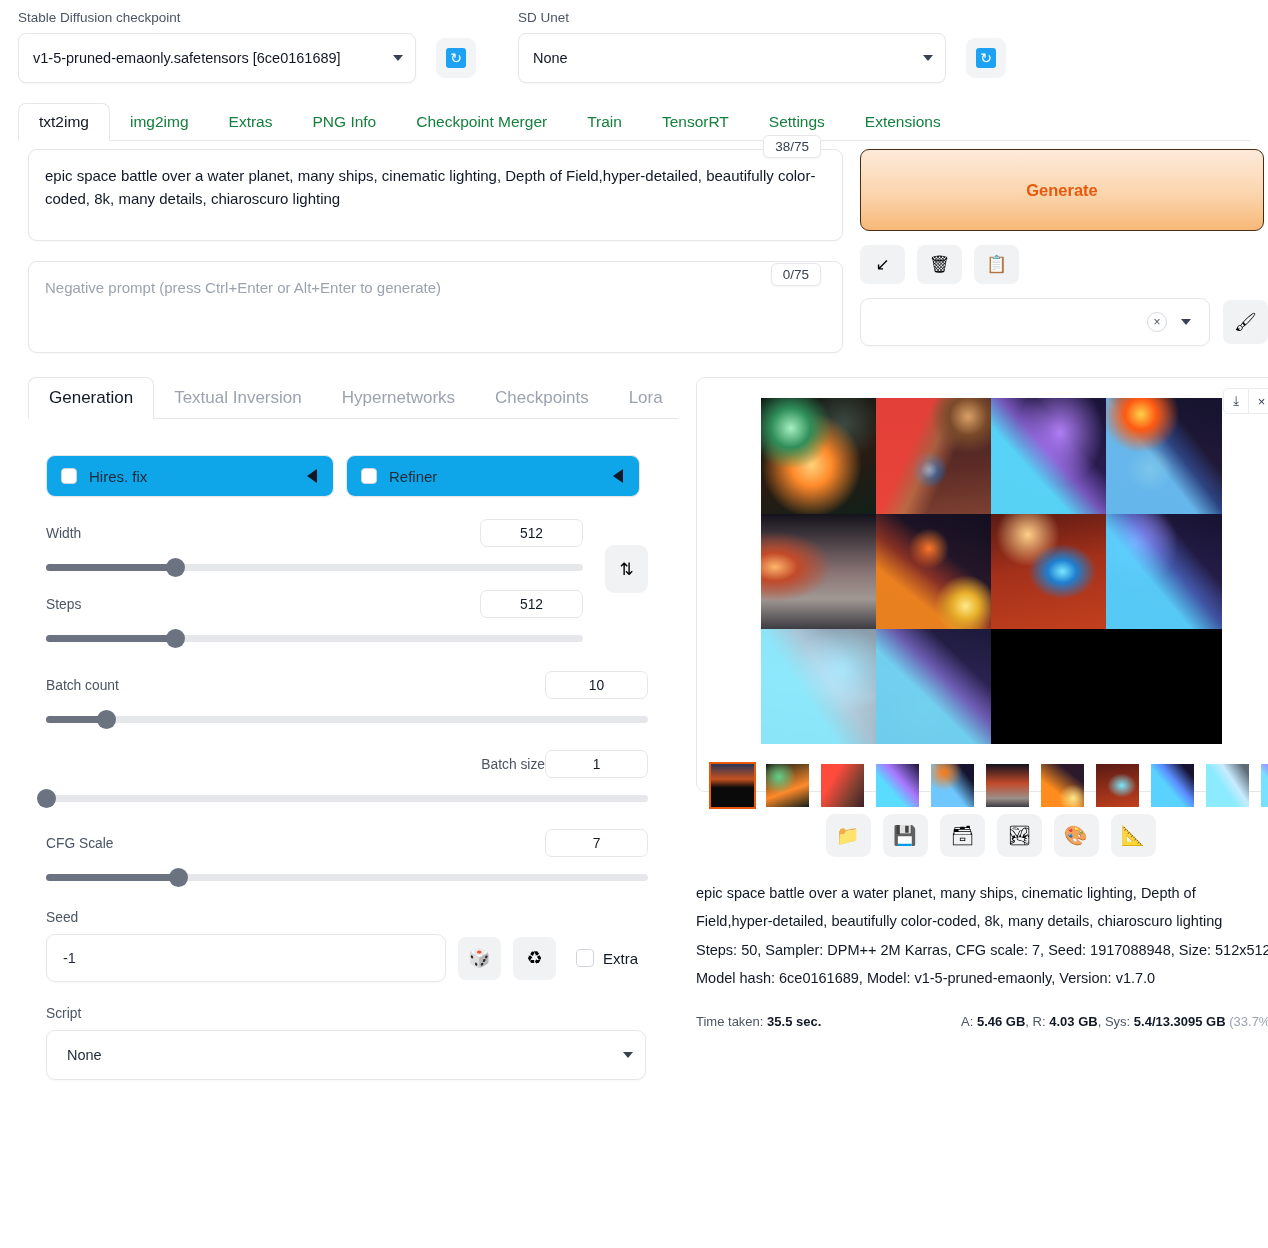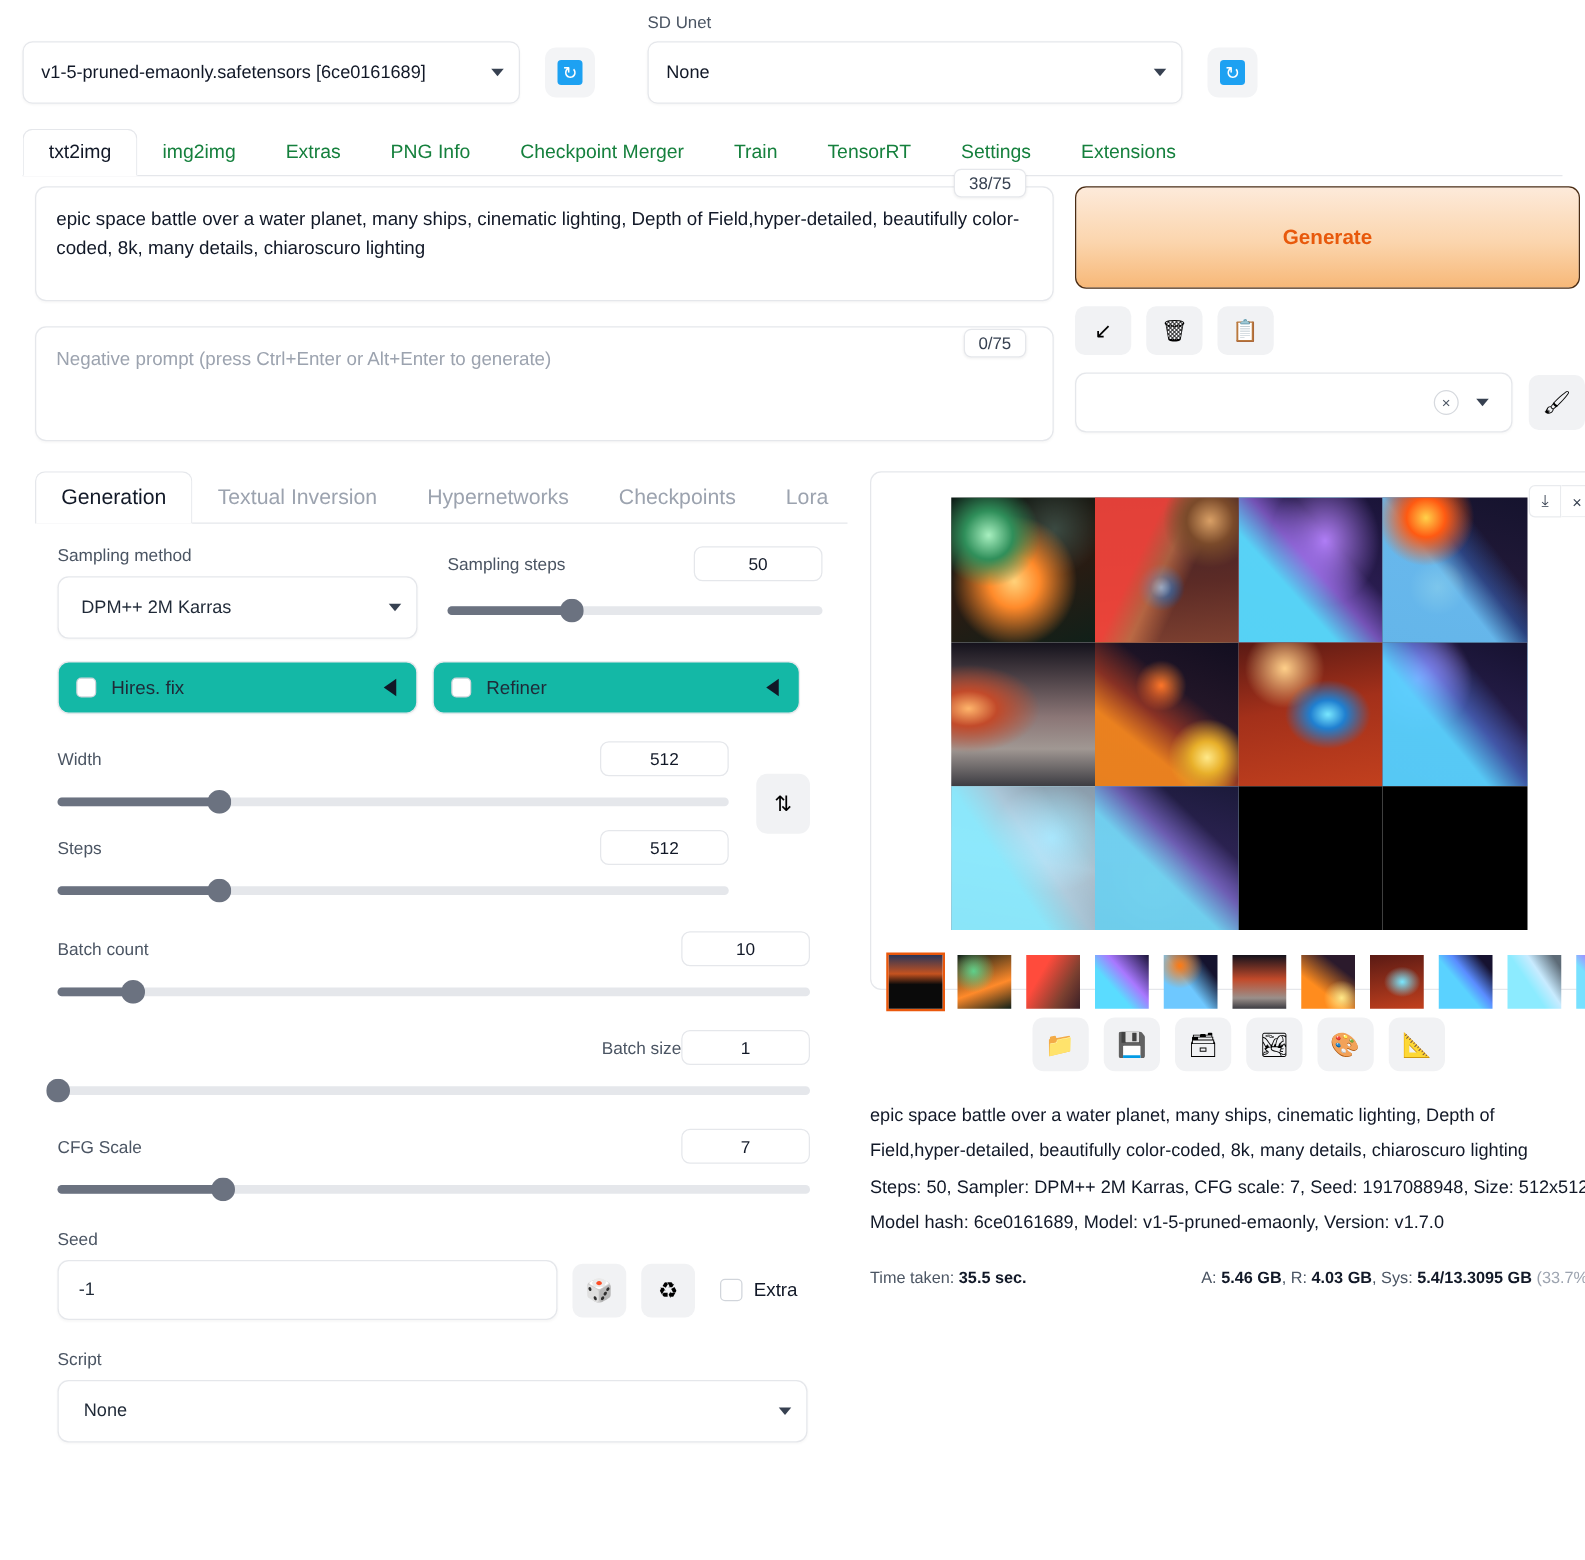--- a/index.html
+++ b/index.html
@@ -105,21 +105,21 @@
   }
   .slider { position: relative; height: 18px; display:flex; align-items:center; }
   .slider .track { width:100%; height:7px; border-radius:4px; background:#e5e7eb; }
   .slider .fill { position:absolute; left:0; height:7px; border-radius:4px; background:#6b7280; }
   .slider .thumb { position:absolute; width:19px; height:19px; border-radius:50%; background:#6b7280;
                    transform: translateX(-9px); }
 
   .method-select { width: 288px; height: 50px; border:1px solid #e5e7eb; border-radius:9px; background:#fff;
      display:flex; align-items:center; padding: 0 30px 0 18px; font-size:14.5px; position:relative;
      box-shadow:0 1px 2px rgba(0,0,0,0.03); }
-  .accordion { height: 42px; border:1px solid #e5e7eb; border-radius:9px; background:#14b8a6;
+  .accordion { height: 42px; border:1px solid #e5e7eb; border-radius:9px; background:#0ea5e9;
      display:flex; align-items:center; padding: 0 14px; font-size:15px; position:relative;
      box-shadow:0 1px 2px rgba(0,0,0,0.03); }
   .cbx { width: 16px; height:16px; border:1.5px solid #d1d5db; border-radius:4px; background:#fff; margin-right:12px; }
   .tri-left { position:absolute; right:16px; width:0;height:0;
      border-top:7px solid transparent;border-bottom:7px solid transparent;border-right:10px solid #111827; }
 
   .swap-btn { width: 43px; height: 48px; background:#f1f2f4; border-radius:9px; border:none;
      display:flex; align-items:center; justify-content:center; font-size:17px; cursor:pointer; }
 
   .seedbox { width: 400px; height: 48px; border:1px solid #e5e7eb; border-radius:9px; background:#fff;
@@ -158,20 +158,21 @@
   .perf b { color:#111827; }
   .muted { color:#9ca3af; }
 </style>
 </head>
 <body>
 
 <div class="app">
 
   <div class="top-row">
     <div class="field-block">
+      <div class="field-label">Stable Diffusion checkpoint</div>
       <div class="select-box ckpt-select">
         <span>v1-5-pruned-emaonly.safetensors [6ce0161689]</span>
         <span class="select-caret"></span>
       </div>
     </div>
     <button class="refresh-btn">
       <span class="refresh-glyph">↻</span>
     </button>
     <div class="field-block" style="margin-left:42px;">
       <div class="field-label">SD Unet</div>
@@ -237,40 +238,20 @@
       <div class="subtabbar">
         <div class="subtab active">Generation</div>
         <div class="subtab">Textual Inversion</div>
         <div class="subtab">Hypernetworks</div>
         <div class="subtab">Checkpoints</div>
         <div class="subtab">Lora</div>
       </div>
 
       <div class="params">
 
-        <div class="row">
-          <div style="width:312px;">
-            <div class="lbl">Sampling method</div>
-            <div class="method-select" style="margin-top:9px;">
-              <span>DPM++ 2M Karras</span>
-              <span class="select-caret"></span>
-            </div>
-          </div>
-          <div style="width:300px;">
-            <div style="display:flex;align-items:center;justify-content:space-between;">
-              <span class="lbl">Sampling steps</span>
-              <div class="numbox">50</div>
-            </div>
-            <div class="slider" style="margin-top:14px;">
-              <div class="track"></div>
-                <div class="fill" style="width:33%"></div>
-                <div class="thumb" style="left:33%"></div>
-            </div>
-          </div>
-        </div>
 
         <div class="row" style="margin-top:18px;gap:12px;">
           <div class="accordion" style="width:288px;">
             <span class="cbx"></span>
             <span>Hires. fix</span>
             <span class="tri-left"></span>
           </div>
           <div class="accordion" style="width:294px;">
             <span class="cbx"></span>
             <span>Refiner</span>

